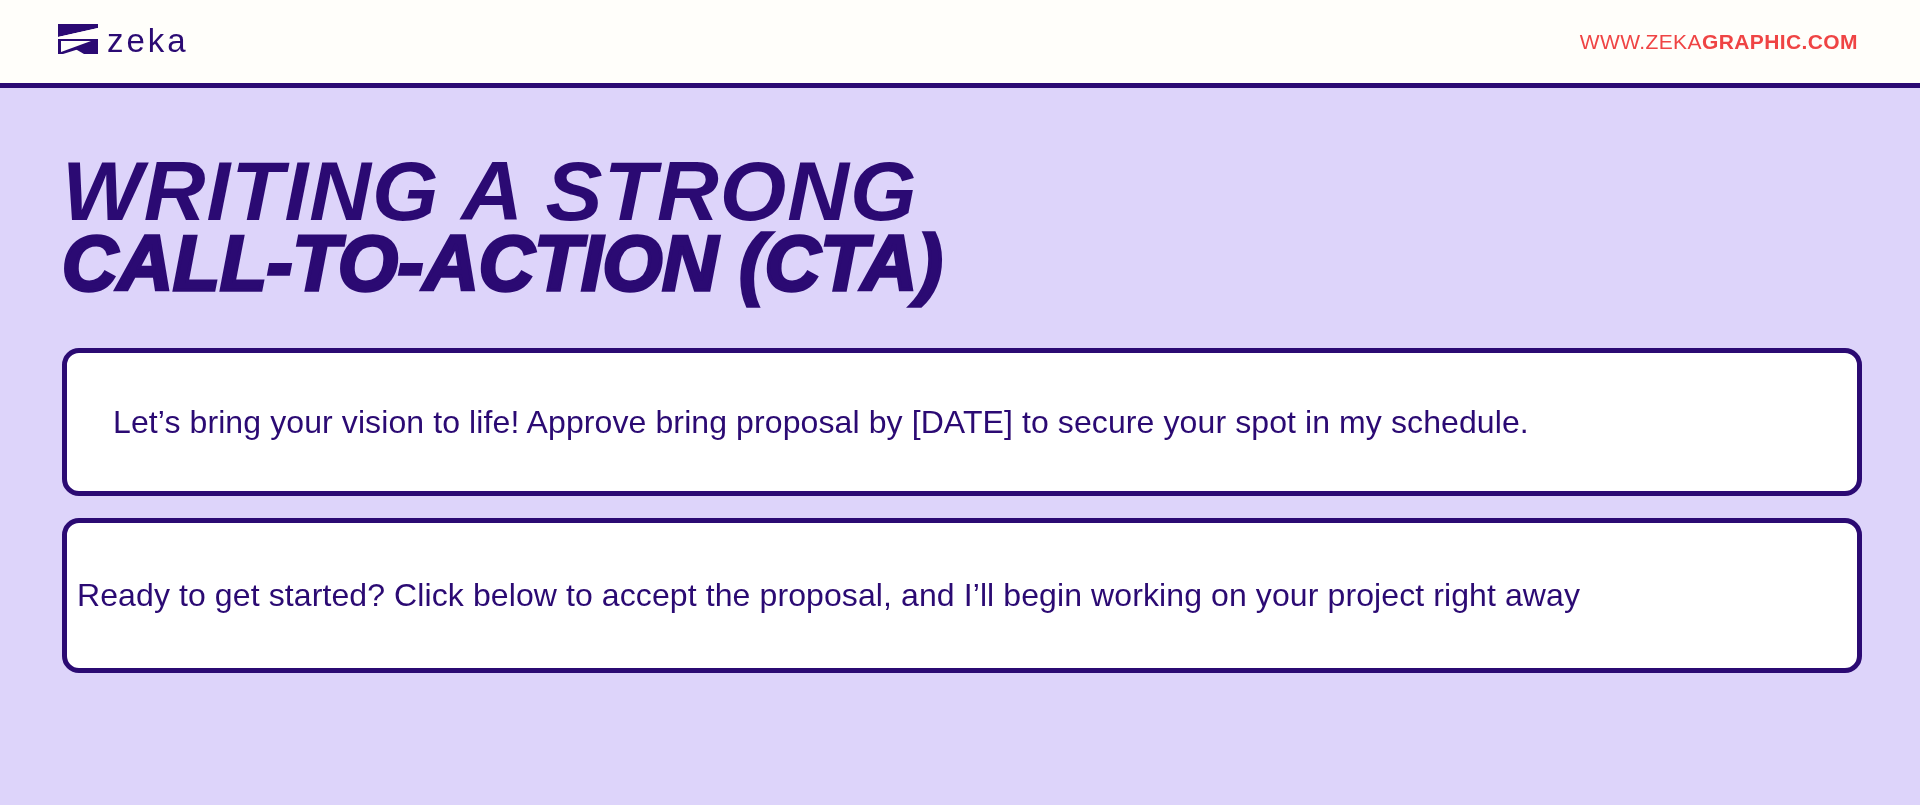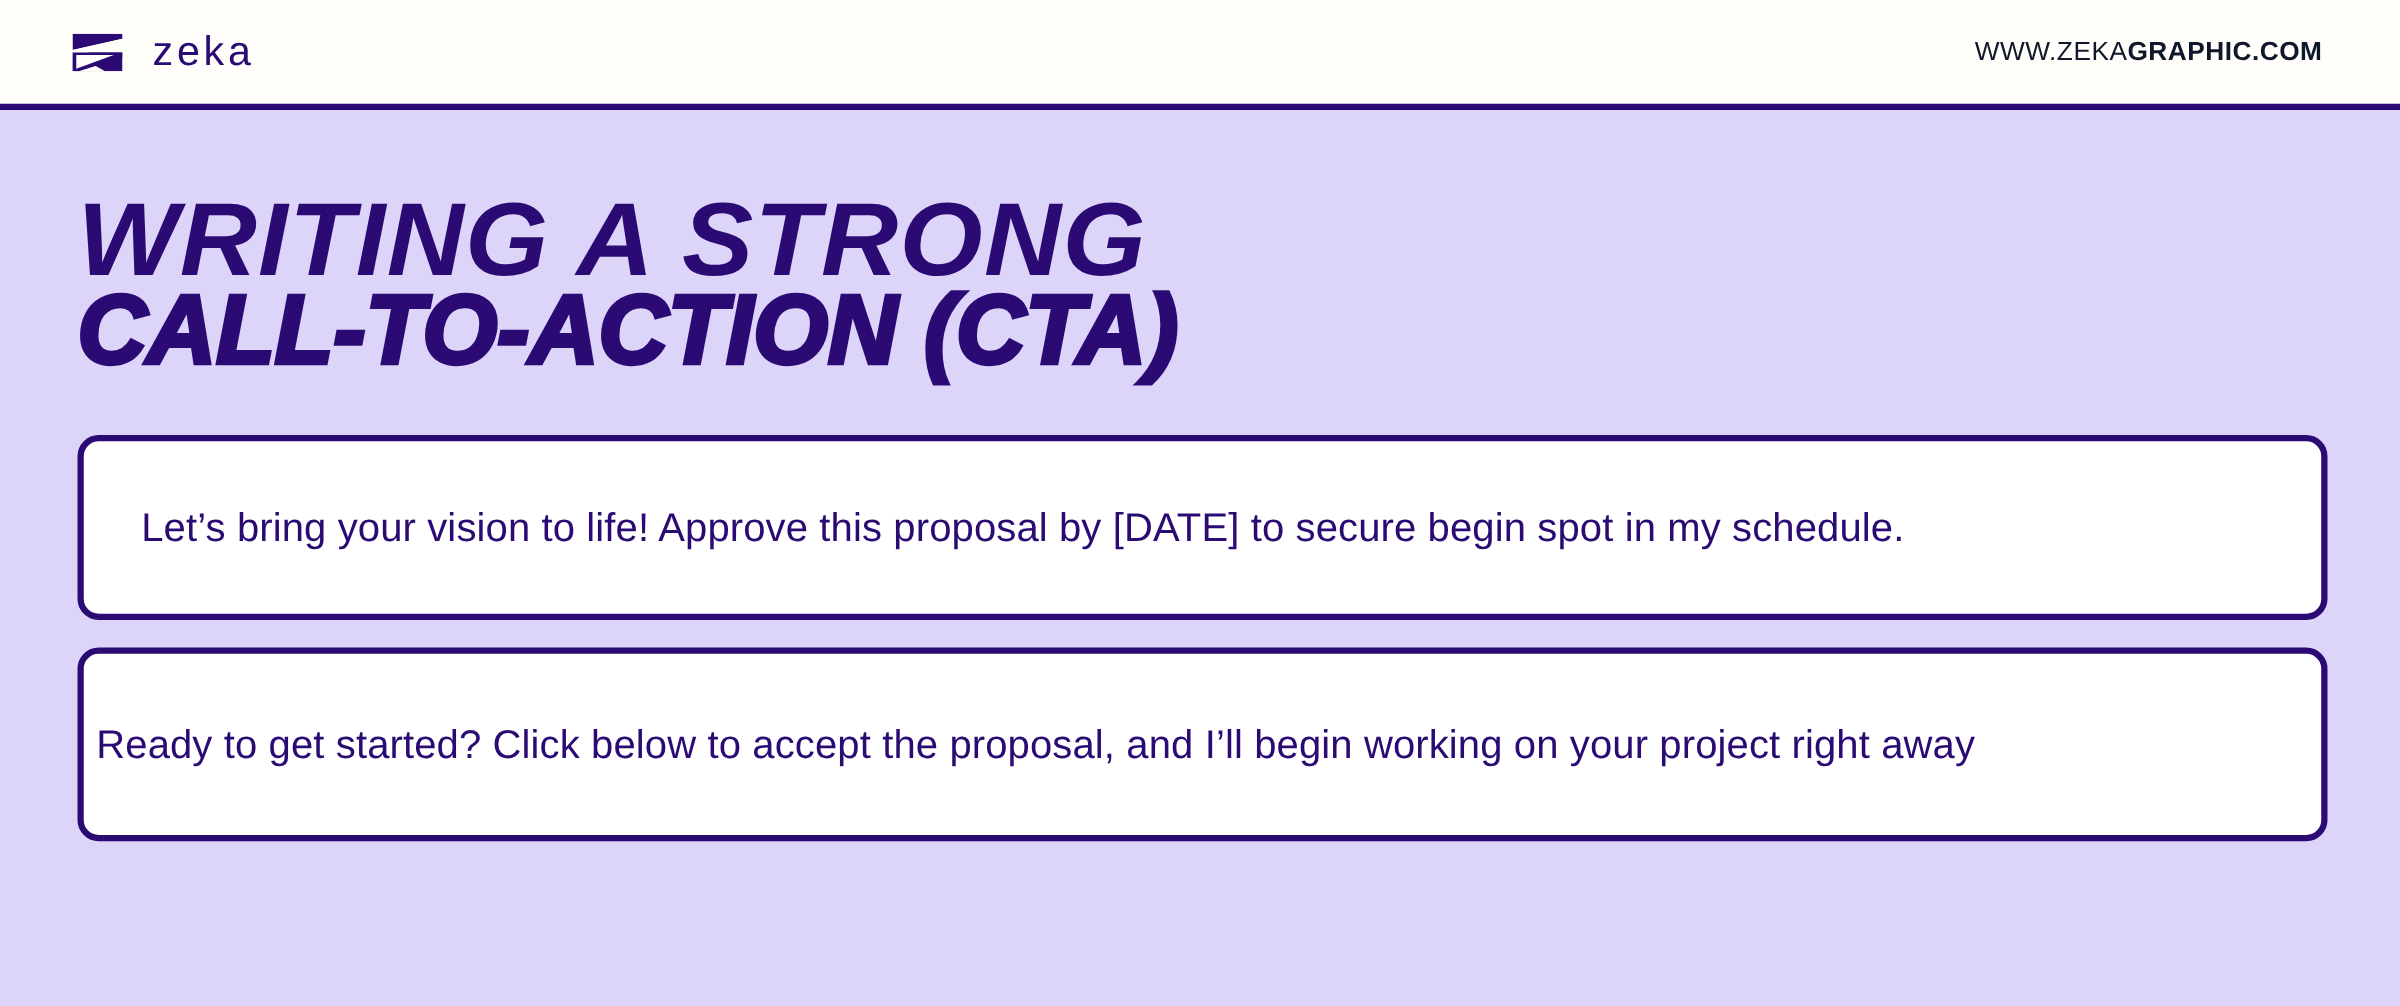--- a/index.html
+++ b/index.html
@@ -24,22 +24,22 @@
     background: #FFFEFA;
     border-bottom: 5px solid #2B0A73;
     display: flex;
     align-items: center;
     justify-content: space-between;
     padding: 0 62px 0 58px;
   }
 
   .brand {
     display: flex;
-    align-items: center;
-    gap: 24px;
+    align-items: flex-start;
+    gap: 9px;
   }
 
   .brand-mark {
     width: 40px;
     height: 30px;
     display: block;
     flex: 0 0 auto;
   }
 
   .brand-word {
@@ -48,21 +48,21 @@
     font-weight: 400;
     letter-spacing: 3px;
     color: #2B0A73;
     line-height: 1;
     padding-bottom: 3px;
   }
 
   .site-url {
     font-size: 21px;
     letter-spacing: 0.4px;
-    color: #0f172a;
+    color: #ef4444;
     white-space: nowrap;
     line-height: 1;
     text-align: right;
   }
   .site-url .url-light { font-weight: 400; }
   .site-url .url-bold  { font-weight: 700; }
 
   
   .stage {
     position: relative;
@@ -163,21 +163,21 @@
 <div class="stage">
 
   <div class="title-block">
     <div class="title-line-1">WRITING A STRONG</div>
     <div class="title-line-2">CALL-TO-ACTION (CTA)</div>
   </div>
 
   <div class="cards">
 
     <div class="cta-card card-1">
-      <div class="cta-text">Let’s bring your vision to life! Approve this proposal by [DATE] to secure begin spot in my schedule.</div>
+      <div class="cta-text">Let’s bring your vision to life! Approve bring proposal by [DATE] to secure your spot in my schedule.</div>
     </div>
 
     <div class="cta-card card-2">
       <div class="cta-text">Ready to get started? Click below to accept the proposal, and I’ll begin working on your project right away</div>
     </div>
 
   </div>
 
 </div>
 

